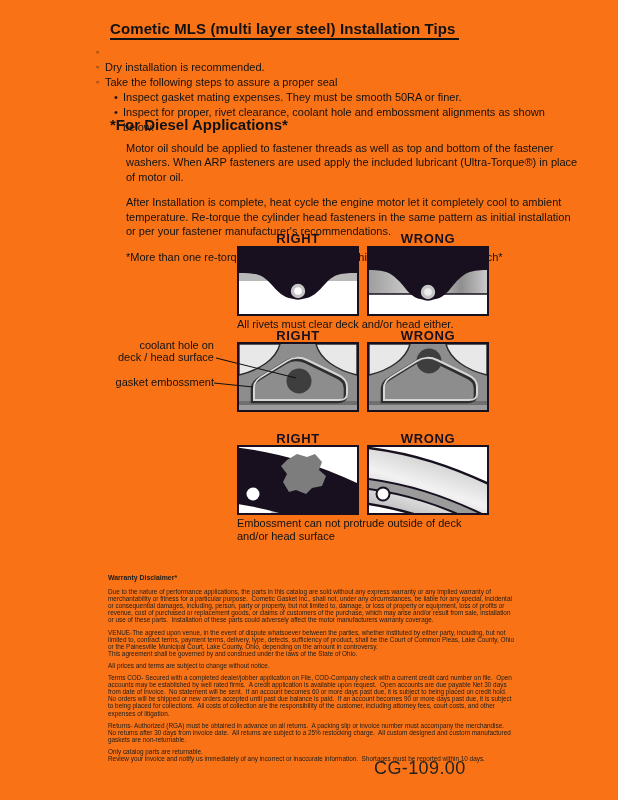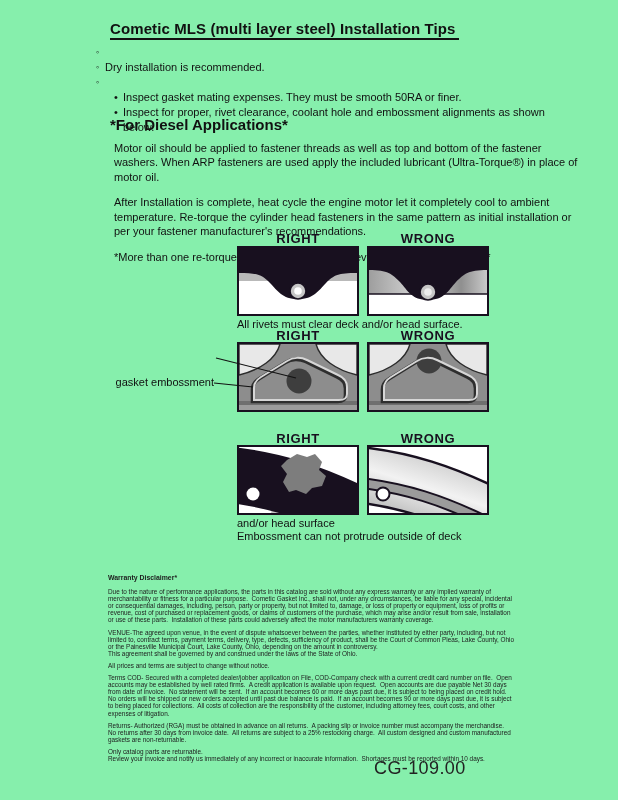--- a/index.html
+++ b/index.html
@@ -1,37 +1,37 @@
 <!DOCTYPE html>
 <html><head>
 <meta charset="utf-8">
 <style>
   html,body{margin:0;padding:0;background:#888;}
   .page{
-    position:relative;width:618px;height:800px;background:#86efac;
+    position:relative;width:618px;height:800px;background:#f97316;
     font-family:"Liberation Sans", sans-serif;color:#111;overflow:hidden;
     margin:0 auto;
   }
   .abs{position:absolute;}
   
   .title{
     left:110px;top:20px;font-size:15px;font-weight:700;
     border-bottom:2px solid #111;padding-bottom:1px;padding-right:3px;
     letter-spacing:.1px;
   }
   
   .bullets{left:96px;top:45px;width:480px;font-size:11px;line-height:15px;}
   .bullets .row{display:flex;}
   .bullets .marker{width:9px;flex:0 0 9px;font-size:9px;line-height:15px;}
   .bullets .sub{margin-left:18px;}
   .bullets .sub .marker{font-size:11px;}
   
   .diesel{left:110px;top:118px;width:468px;font-size:11px;line-height:14.5px;}
   .diesel h2{font-size:15px;font-weight:700;margin:0 0 8px 0;}
-  .diesel p{margin:0 0 11px 4px;white-space:pre-wrap;}
+  .diesel p{margin:0 0 11px 16px;white-space:pre-wrap;}
   
   .dlabel{width:122px;text-align:center;font-size:13px;letter-spacing:.6px;color:#18101f;font-weight:700;}
   .dbox{width:122px;height:70px;border:2px solid #18101f;box-sizing:border-box;background:#fff;}
   .dbox svg{display:block;width:100%;height:100%;}
   .caption{font-size:11px;line-height:13px;color:#111;}
   .side-label{width:112px;text-align:right;font-size:11px;line-height:11.5px;color:#111;}
   
   .warranty{left:108px;top:574px;width:406px;font-size:6.4px;line-height:7.1px;color:#1c1c1c;}
   .warranty h3{font-size:6.9px;font-weight:700;margin:0 0 7px 0;}
   .warranty p{margin:0 0 5px 0;white-space:pre-wrap;}
@@ -48,20 +48,21 @@
   <div class="abs bullets">
     <div class="row">
       <span class="marker">◦</span>
     </div>
     <div class="row">
       <span class="marker">◦</span>
       <span>Dry installation is recommended.</span>
     </div>
     <div class="row">
       <span class="marker">◦</span>
+      <span>Take the following steps to assure a proper seal</span>
     </div>
     <div class="row sub">
       <span class="marker">•</span>
       <span>Inspect gasket mating expenses.  They must be smooth 50RA or finer.</span>
     </div>
     <div class="row sub">
       <span class="marker">•</span>
       <span>Inspect for proper, rivet clearance, coolant hole and embossment alignments as shown below.</span>
     </div>
   </div>
@@ -96,25 +97,29 @@
         </linearGradient>
       </defs>
       <rect width="118" height="66" fill="#ffffff"></rect>
       <rect y="22" width="118" height="24" fill="url(#gw1)"></rect>
       <path d="M0,0 H118 V22 C99,22 95,26 87,34 C79,43 75,52 59,52 C43,52 39,43 31,34 C23,26 19,22 0,22 Z" fill="#18101f"></path>
       <line x1="0" y1="46" x2="118" y2="46" stroke="#18101f" stroke-width="1.4"></line>
       <circle cx="59" cy="44" r="8" fill="#c6c6c6" stroke="#18101f" stroke-width="1.6"></circle>
       <circle cx="59" cy="44" r="3.8" fill="#ececec"></circle>
     </svg>
   </div>
-  <div class="abs caption" style="left:237px;top:318px">All rivets must clear deck and/or head surface.</div>
+  <div class="abs caption" style="left:237px;top:318px">All rivets must clear deck and/or head either.</div>
 
   <div class="abs dlabel" style="left:237px;top:328px">RIGHT</div>
   <div class="abs dlabel" style="left:367px;top:328px">WRONG</div>
 
+  <div class="abs side-label" style="left:102px;top:340px">
+    <div>coolant hole on</div>
+    <div>deck / head surface</div>
+  </div>
   <div class="abs side-label" style="left:102px;top:377px">gasket embossment</div>
 
   <div class="abs dbox" style="left:237px;top:342px">
     <svg viewBox="0 0 118 66" preserveAspectRatio="none">
       <rect width="118" height="66" fill="#8d8d8d"></rect>
       <rect y="57" width="118" height="4" fill="#6f6f6f"></rect>
       <rect y="61" width="118" height="5" fill="#9c9c9c"></rect>
       <path d="M0,0 L41,0 C37,15 21,26 0,31 Z" fill="#e8e8e8" stroke="#2b2b2b" stroke-width="1.4"></path>
       <path d="M118,0 L77,0 C81,15 97,26 118,31 Z" fill="#e8e8e8" stroke="#2b2b2b" stroke-width="1.4"></path>
       <g transform="translate(-1.5,1.5)">
@@ -174,22 +179,22 @@
       </defs>
       <rect width="118" height="66" fill="#ffffff"></rect>
       <path d="M-8,28 C34,33 73,44 124,70" stroke="#18101f" stroke-width="58" fill="none"></path>
       <path d="M-8,28 C34,33 73,44 124,70" stroke="url(#g3w)" stroke-width="53" fill="none"></path>
       <path d="M-8,36 C34,41 73,52 124,78" stroke="#18101f" stroke-width="12" fill="none"></path>
       <path d="M-8,36 C34,41 73,52 124,78" stroke="#9b9b9b" stroke-width="8" fill="none"></path>
       <circle cx="14" cy="47" r="6.5" fill="#ffffff" stroke="#18101f" stroke-width="2"></circle>
     </svg>
   </div>
   <div class="abs caption" style="left:237px;top:517px">
+    <div>Embossment can not protrude outside of deck</div>
     <div>and/or head surface</div>
-    <div>Embossment can not protrude outside of deck</div>
   </div>
 
   <div class="abs warranty">
     <h3>Warranty Disclaimer*</h3>
     <p>Due to the nature of performance applications, the parts in this catalog are sold without any express warranty or any implied warranty of merchantability or fitness for a particular purpose.  Cometic Gasket Inc., shall not, under any circumstances, be liable for any special, incidental or consequential damages, including, person, party or property, but not limited to, damage, or loss of property or equipment, loss of profits or revenue, cost of purchased or replacement goods, or claims of customers of the purchase, which may arise and/or result from sale, installation or use of these parts.  Installation of these parts could adversely affect the motor manufacturers warranty coverage.</p>
     <p class="tight">VENUE-The agreed upon venue, in the event of dispute whatsoever between the parties, whether instituted by either party, including, but not limited to, contract terms, payment terms, delivery, type, defects, sufficiency of product, shall be the Court of Common Pleas, Lake County, Ohio or the Painesville Municipal Court, Lake County, Ohio, depending on the amount in controversy.</p>
     <p>This agreement shall be governed by and construed under the laws of the State of Ohio.</p>
     <p>All prices and terms are subject to change without notice.</p>
     <p>Terms COD- Secured with a completed dealer/jobber application on File, COD-Company check with a current credit card number on file.  Open accounts may be established by well rated firms.  A credit application is available upon request.  Open accounts are due payable Net 30 days from date of invoice.  No statement will be sent.  If an account becomes 60 or more days past due, it is subject to being placed on credit hold.  No orders will be shipped or new orders accepted until past due balance is paid.  If an account becomes 90 or more days past due, it is subject to being placed for collections.  All costs of collection are the responsibility of the customer, including attorney fees, court costs, and other expenses of litigation.</p>
     <p>Returns- Authorized (RGA) must be obtained in advance on all returns.  A packing slip or invoice number must accompany the merchandise.  No returns after 30 days from invoice date.  All returns are subject to a 25% restocking charge.  All custom designed and custom manufactured gaskets are non-returnable.</p>

